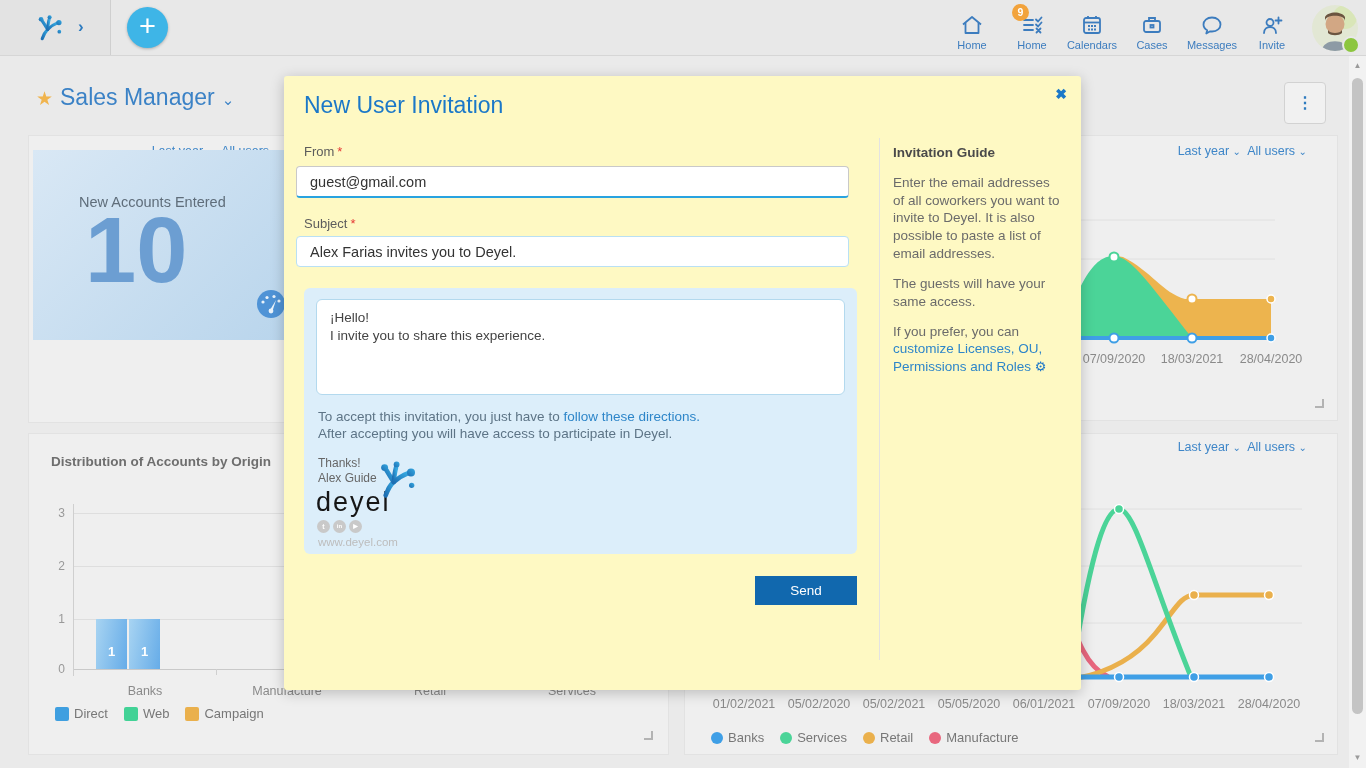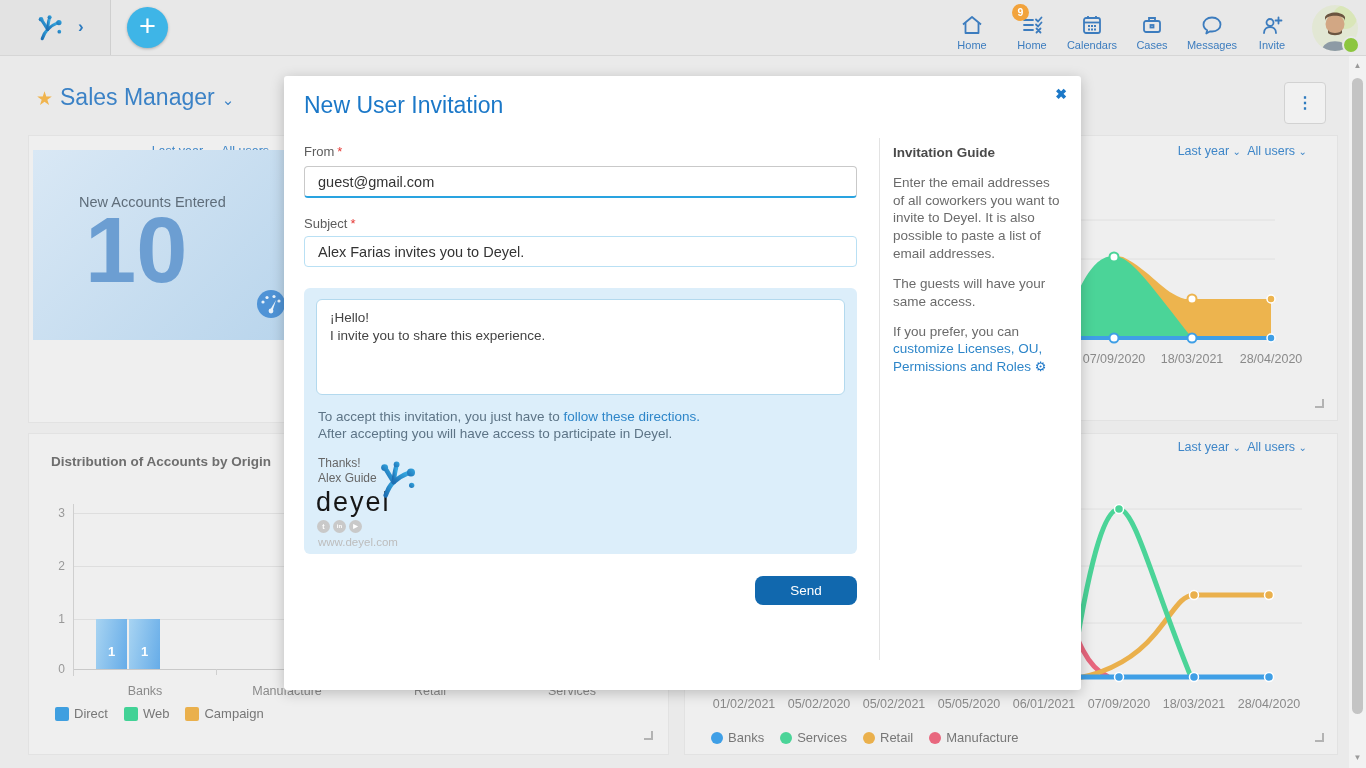--- a/index.html
+++ b/index.html
@@ -53,44 +53,44 @@
   .stat-tile{position:absolute;left:4px;top:14px;width:254px;height:190px;background:linear-gradient(135deg,#d9e8f5 0%,#b9d5ec 100%)}
   .stat-title{position:absolute;left:46px;top:44px;font-size:14.5px;color:#5f6d7a}
   .stat-value{position:absolute;left:52px;top:48px;font-size:92px;font-weight:bold;color:#6c9ed2}
 
   
   .bar{position:absolute;width:31px;background:linear-gradient(100deg,#a8d4f2 0%,#66ace8 100%);
        color:#fff;font-size:13px;font-weight:bold;text-align:center;display:flex;align-items:flex-end;justify-content:center}
   .bar span{margin-bottom:10px}
 
   
-  .modal{position:absolute;left:284px;top:76px;width:797px;height:614px;background:#ffffff;border-radius:3px;
+  .modal{position:absolute;left:284px;top:76px;width:797px;height:614px;background:#fef9c3;border-radius:3px;
          box-shadow:0 3px 14px rgba(0,0,0,.22)}
   .modal-title{position:absolute;left:20px;top:16px;font-size:23px;color:#1b78c8}
   .modal-close{position:absolute;right:14px;top:10px;font-size:14px;font-weight:bold;color:#1b78c8;cursor:pointer}
   .field-label{position:absolute;font-size:13px;color:#5c5c5c}
   .req{color:#e53935;font-size:13px;margin-left:3px}
-  .txt-input{position:absolute;left:20px;width:553px;height:32px;box-sizing:border-box;padding:8px 13px;
+  .txt-input{position:absolute;left:12px;width:553px;height:32px;box-sizing:border-box;padding:8px 13px;
              font-family:"Liberation Sans",sans-serif;font-size:14.5px;color:#333;background:#fff;border-radius:4px}
   .input-focus{border:1px solid #c9c9c9;border-bottom:2px solid #29a3e0}
   .input-blue{border:1px solid #b9e0f4;height:31px}
   .msg-panel{position:absolute;left:20px;top:212px;width:553px;height:266px;background:#dceefa;border-radius:6px;box-sizing:border-box;padding:11px 12px}
   .msg-textarea{width:529px;height:96px;box-sizing:border-box;border:1px solid #b3d9ee;border-radius:6px;resize:none;
                 padding:9px 13px;font-family:"Liberation Sans",sans-serif;font-size:13.5px;color:#444;line-height:1.3;background:#fff}
   .msg-note{margin:10px 0 0 2px;font-size:13.5px;color:#5d7486;line-height:1.25}
   .link{color:#2e86c9;cursor:pointer}
   .sig{margin:13px 0 0 2px;font-size:12px;color:#666;line-height:1.3}
   .deyel-word{margin:2px 0 0 0;font-size:27px;font-weight:normal;letter-spacing:2px;color:#161616;line-height:1}
   .sig-icon{position:absolute;left:90px;top:382px}
   .social{display:flex;margin:4px 0 0 1px}
   .social .s{width:13px;height:13px;border-radius:50%;background:#c9c9c9;color:#fff;font-size:7px;line-height:13px;
              text-align:center;margin-right:3px;font-weight:bold}
   .sig-www{margin:3px 0 0 2px;font-size:11.5px;color:#bdbdbd}
   .send-btn{position:absolute;left:471px;top:500px;width:102px;height:29px;background:#1168ae;color:#fff;border:none;
-            border-radius:8px;font-family:"Liberation Sans",sans-serif;font-size:13.5px;cursor:pointer}
+            border-radius:0;font-family:"Liberation Sans",sans-serif;font-size:13.5px;cursor:pointer}
   .guide-divider{position:absolute;left:595px;top:62px;width:1px;height:522px;background:#e3e3e3}
   .guide{position:absolute;left:609px;top:68px;width:170px;font-size:13.5px;color:#6b6b6b;line-height:1.32}
   .guide h4{margin:0 0 12px 0;font-size:13.5px;color:#4a4a4a}
   .guide p{margin:0 0 12px 0}
   .gear{color:#1e78c8;font-size:13px}
 </style>
 </head>
 <body>
 
 <div class="screen">

